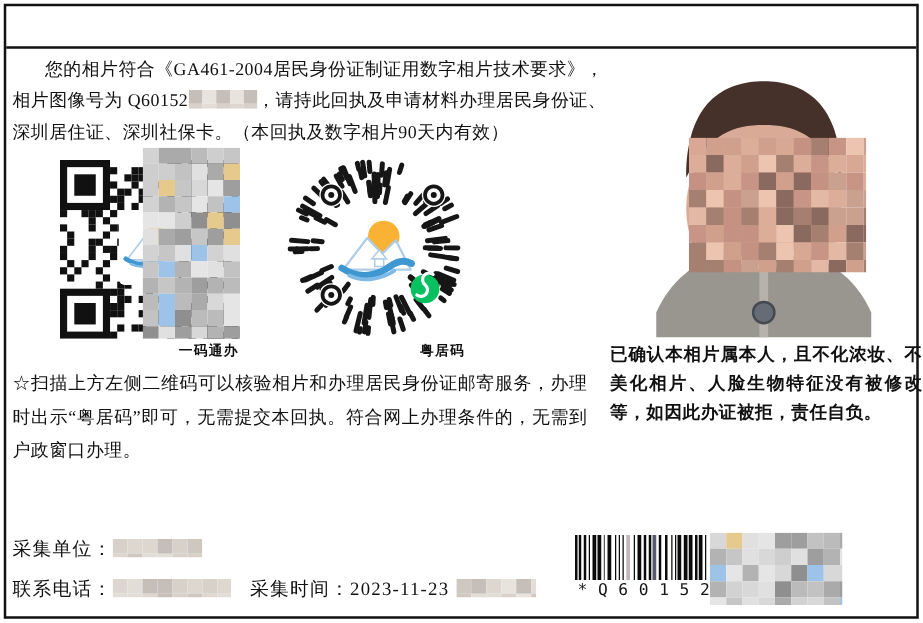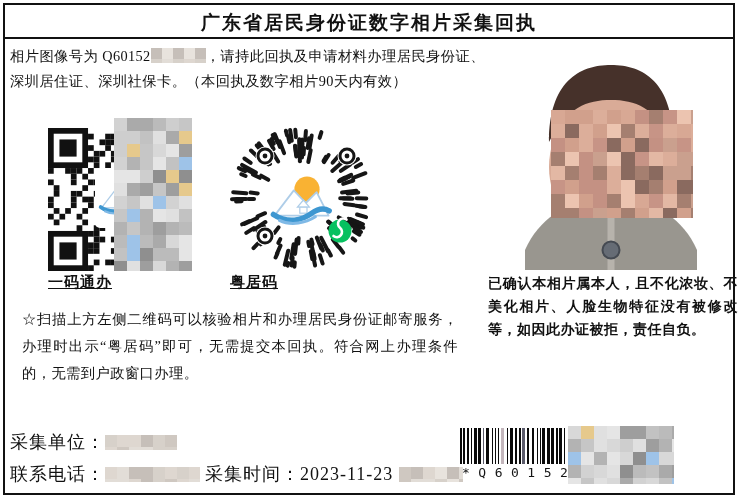--- a/index.html
+++ b/index.html
@@ -8,49 +8,49 @@
   .frame{position:absolute;left:3px;top:3px;right:3px;bottom:3px;border:2px solid #111;}
   .title{position:absolute;left:0;right:0;top:10px;text-align:center;font-weight:bold;
          font-size:19px;letter-spacing:2px;font-family:"Liberation Serif","DejaVu Serif",serif;}
   .title-rule{position:absolute;left:5px;right:5px;top:37px;border-top:2px solid #111;}
   .intro{position:absolute;left:10px;top:44px;width:460px;font-size:14.3px;
          letter-spacing:0.4px;line-height:25px;}
   .intro .ln{white-space:nowrap;}
   .intro .ln1{padding-left:26px;}
   .notes{position:absolute;left:10px;top:294px;width:460px;font-size:14.3px;
          letter-spacing:0.4px;line-height:27px;text-align:justify;}
-  .notes p{margin:12px;}
+  .notes p{margin:0;}
   .qr-box{position:absolute;}
-  .qr-label{position:absolute;text-align:left;font-weight:bold;font-size:15px;
-            font-family:"Liberation Sans","DejaVu Sans",sans-serif;letter-spacing:1px;text-decoration:underline;}
+  .qr-label{position:absolute;text-align:right;font-weight:bold;font-size:11px;
+            font-family:"Liberation Sans","DejaVu Sans",sans-serif;letter-spacing:1px;}
   .mosaic{position:relative;overflow:hidden;}
   .mosaic-abs{position:absolute;overflow:hidden;}
   .inline-blur{display:inline-block;width:55px;height:15px;vertical-align:-2px;overflow:hidden;position:relative;}
   .photo{position:absolute;left:515px;top:52px;width:190px;height:218px;}
   .decl{position:absolute;left:488px;top:272px;width:250px;font-weight:bold;font-size:14px;
         line-height:23px;text-align:justify;letter-spacing:0.5px;
         font-family:"Liberation Sans","DejaVu Sans",sans-serif;}
   .form-row{position:absolute;font-size:15px;letter-spacing:1px;white-space:nowrap;}
   .uline{display:inline-block;border-bottom:1.6px solid #000;height:14px;vertical-align:-1px;}
-  .footer-row{position:absolute;font-size:18px;letter-spacing:1px;white-space:nowrap;}
+  .footer-row{position:absolute;font-size:15px;letter-spacing:1px;white-space:nowrap;}
   .barcode{position:absolute;left:458px;top:428px;width:216px;height:56px;}
   .barcode-text{position:absolute;left:4px;top:37px;font-family:"DejaVu Sans Mono","Liberation Mono",monospace;
         font-size:13px;letter-spacing:8.5px;color:#151515;white-space:nowrap;}
   svg{display:block;}
 </style>
 </head>
 <body>
 
 <div class="page">
   <div class="frame"></div>
 
-  <div class="title">广东省居民身份证数字相片采集回执</div>
   <div class="title-rule"></div>
 
   <div class="intro">
+    <div class="ln ln1">您的相片符合《GA461-2004居民身份证制证用数字相片技术要求》，</div>
     <div class="ln"><span>相片图像号为 Q60152</span><span class="inline-blur mosaic"><svg width="55" height="15" viewBox="0 0 55 15">
             <rect x="0" y="0" width="11" height="11" fill="#c6bfb9"></rect>
             <rect x="11" y="0" width="11" height="11" fill="#e8e3dd"></rect>
             <rect x="22" y="0" width="11" height="11" fill="#c6bfb9"></rect>
             <rect x="33" y="0" width="11" height="11" fill="#e8e3dd"></rect>
             <rect x="44" y="0" width="11" height="11" fill="#c6bfb9"></rect>
             <rect x="0" y="11" width="11" height="11" fill="#d7d1ca"></rect>
             <rect x="11" y="11" width="11" height="11" fill="#e2ddd7"></rect>
             <rect x="22" y="11" width="11" height="11" fill="#d7d1ca"></rect>
             <rect x="33" y="11" width="11" height="11" fill="#ded7d0"></rect>
@@ -712,21 +712,21 @@
           <rect x="72" y="0" width="12" height="12" fill="#d7d1ca"></rect>
           <rect x="84" y="0" width="12" height="12" fill="#ded7d0"></rect>
           <rect x="0" y="12" width="12" height="12" fill="#e2ddd7"></rect>
           <rect x="12" y="12" width="12" height="12" fill="#e2ddd7"></rect>
           <rect x="24" y="12" width="12" height="12" fill="#ded7d0"></rect>
           <rect x="36" y="12" width="12" height="12" fill="#c6bfb9"></rect>
           <rect x="48" y="12" width="12" height="12" fill="#d7d1ca"></rect>
           <rect x="60" y="12" width="12" height="12" fill="#cfc8c1"></rect>
           <rect x="72" y="12" width="12" height="12" fill="#ded7d0"></rect>
           <rect x="84" y="12" width="12" height="12" fill="#e2ddd7"></rect>
-        </svg></span><span style="margin-left:5px;">采集时间：</span><span>2023-11-23</span><span class="inline-blur mosaic" style="width:64px;margin-left:6px;"><svg width="64" height="15" viewBox="0 0 64 15">
+        </svg></span><span style="margin-left:15px;">采集时间：</span><span>2023-11-23</span><span class="inline-blur mosaic" style="width:64px;margin-left:6px;"><svg width="64" height="15" viewBox="0 0 64 15">
           <rect x="0" y="0" width="12" height="12" fill="#cfc8c1"></rect>
           <rect x="12" y="0" width="12" height="12" fill="#c6bfb9"></rect>
           <rect x="24" y="0" width="12" height="12" fill="#ded7d0"></rect>
           <rect x="36" y="0" width="12" height="12" fill="#e8e3dd"></rect>
           <rect x="48" y="0" width="12" height="12" fill="#c6bfb9"></rect>
           <rect x="60" y="0" width="12" height="12" fill="#e2ddd7"></rect>
           <rect x="0" y="12" width="12" height="12" fill="#cfc8c1"></rect>
           <rect x="12" y="12" width="12" height="12" fill="#e2ddd7"></rect>
           <rect x="24" y="12" width="12" height="12" fill="#e2ddd7"></rect>
           <rect x="36" y="12" width="12" height="12" fill="#d7d1ca"></rect>

